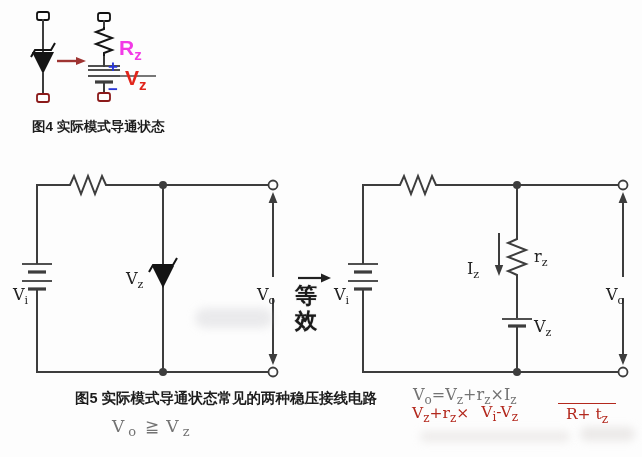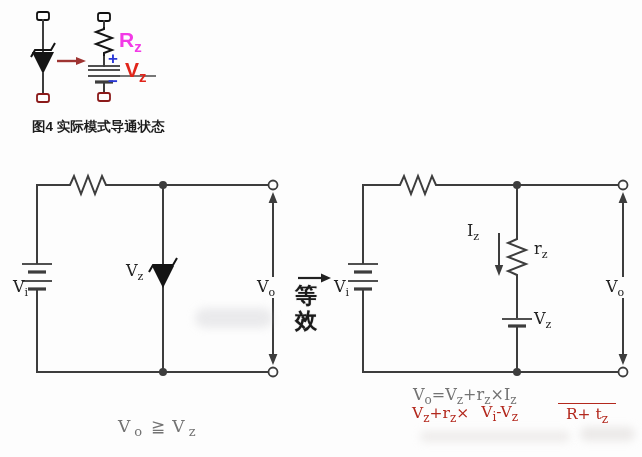--- a/index.html
+++ b/index.html
@@ -18,35 +18,35 @@
   .term-circle{fill:#fff;stroke:var(--line-dark);stroke-width:1.8;}
   .term-rect-black{fill:#fff;stroke:#111;stroke-width:1.8;}
   .term-rect-red{fill:#fff;stroke:#8b1a1a;stroke-width:1.8;}
   .batt-long{stroke:var(--line-dark);stroke-width:1.8;}
   .batt-short{stroke:var(--line-dark);stroke-width:3.2;}
   .red-arrow-line{stroke:var(--arrow-red);stroke-width:2.4;}
   .red-arrow-head{fill:var(--arrow-red);}
   .blk-arrow-line{stroke:#222;stroke-width:2.2;}
   .blk-arrow-head{fill:#222;}
   .lbl{position:absolute;font-family:"DejaVu Serif","Liberation Serif",serif;
-       font-size:16px;color:#222;white-space:nowrap;line-height:1;}
+       font-size:16px;color:#222;white-space:nowrap;line-height:1;margin-top:8px;}
   .lbl sub{font-size:11px;line-height:1;}
   .lbl-rz{font-size:21px;font-weight:bold;color:var(--rz-magenta);font-family:"Liberation Sans",sans-serif;}
   .lbl-rz sub{font-size:15px;}
   .lbl-vzred{font-size:21px;font-weight:bold;color:var(--vz-red);font-family:"Liberation Sans",sans-serif;}
   .lbl-vzred sub{font-size:15px;}
   .lbl-pol{font-size:17px;font-weight:bold;color:var(--polarity-blue);font-family:"Liberation Sans",sans-serif;}
   .caption{position:absolute;font-weight:bold;color:var(--text-black);white-space:nowrap;text-align:center;}
   .cap4{left:32px;top:118px;font-size:13.5px;}
   .cap5{left:75px;top:389px;font-size:14.5px;}
   .eq-char{position:absolute;font-size:22px;font-weight:bold;color:#1a1a1a;
            text-shadow:0 0 1px rgba(40,40,40,.55);line-height:1;}
   .formula{position:absolute;font-family:"DejaVu Serif","Liberation Serif",serif;
            color:#737373;white-space:nowrap;line-height:1.1;}
-  .f1{left:112px;top:417px;font-size:17px;margin-left:6px;}
+  .f1{left:112px;top:417px;font-size:17px;}
   .f1 sub{font-size:13px;margin:0 9px 0 4px;}
   .f1 .op{margin-right:7px;}
   .f2{left:413px;top:386px;font-size:16px;}
   .f2 sub{font-size:12px;}
   .f3{left:412px;top:403px;font-size:15.5px;color:var(--formula-red);
       display:flex;align-items:center;}
   .f3 sub{font-size:12px;}
   .frac{display:inline-flex;align-items:center;margin-left:4px;}
   .frac .num{padding:0 8px 2px;}
   .frac .den{border-top:1.6px solid var(--formula-red);padding:2px 8px 0;margin-left:32px;}
@@ -176,25 +176,26 @@
   <div class="caption cap4">图4 实际模式导通状态</div>
 
   <span class="lbl" style="left:13px;top:279px;"><span>V</span><sub>i</sub></span>
   <span class="lbl" style="left:126px;top:263px;"><span>V</span><sub>z</sub></span>
   <span class="lbl" style="left:257px;top:279px;"><span>V</span><sub>o</sub></span>
 
   <span class="eq-char" style="left:295px;top:285px;">等</span>
   <span class="eq-char" style="left:295px;top:310px;">效</span>
 
   <span class="lbl" style="left:334px;top:279px;"><span>V</span><sub>i</sub></span>
-  <span class="lbl" style="left:467px;top:223px;"><span>I</span><sub>z</sub></span>
+  <span class="lbl" style="left:467px;top:253px;"><span>I</span><sub>z</sub></span>
   <span class="lbl" style="left:534px;top:241px;"><span>r</span><sub>z</sub></span>
   <span class="lbl" style="left:534px;top:311px;"><span>V</span><sub>z</sub></span>
   <span class="lbl" style="left:606px;top:279px;"><span>V</span><sub>o</sub></span>
 
+  <div class="caption cap5">图5 实际模式导通状态常见的两种稳压接线电路</div>
 
   <div class="formula f1">
     <span>V</span><sub>o</sub><span class="op">≧</span><span>V</span><sub>z</sub>
   </div>
 
   <div class="formula f2">
     <span>V</span><sub>o</sub><span>=V</span><sub>z</sub><span>+r</span><sub>z</sub><span>×I</span><sub>z</sub>
   </div>
 
   <div class="formula f3">

